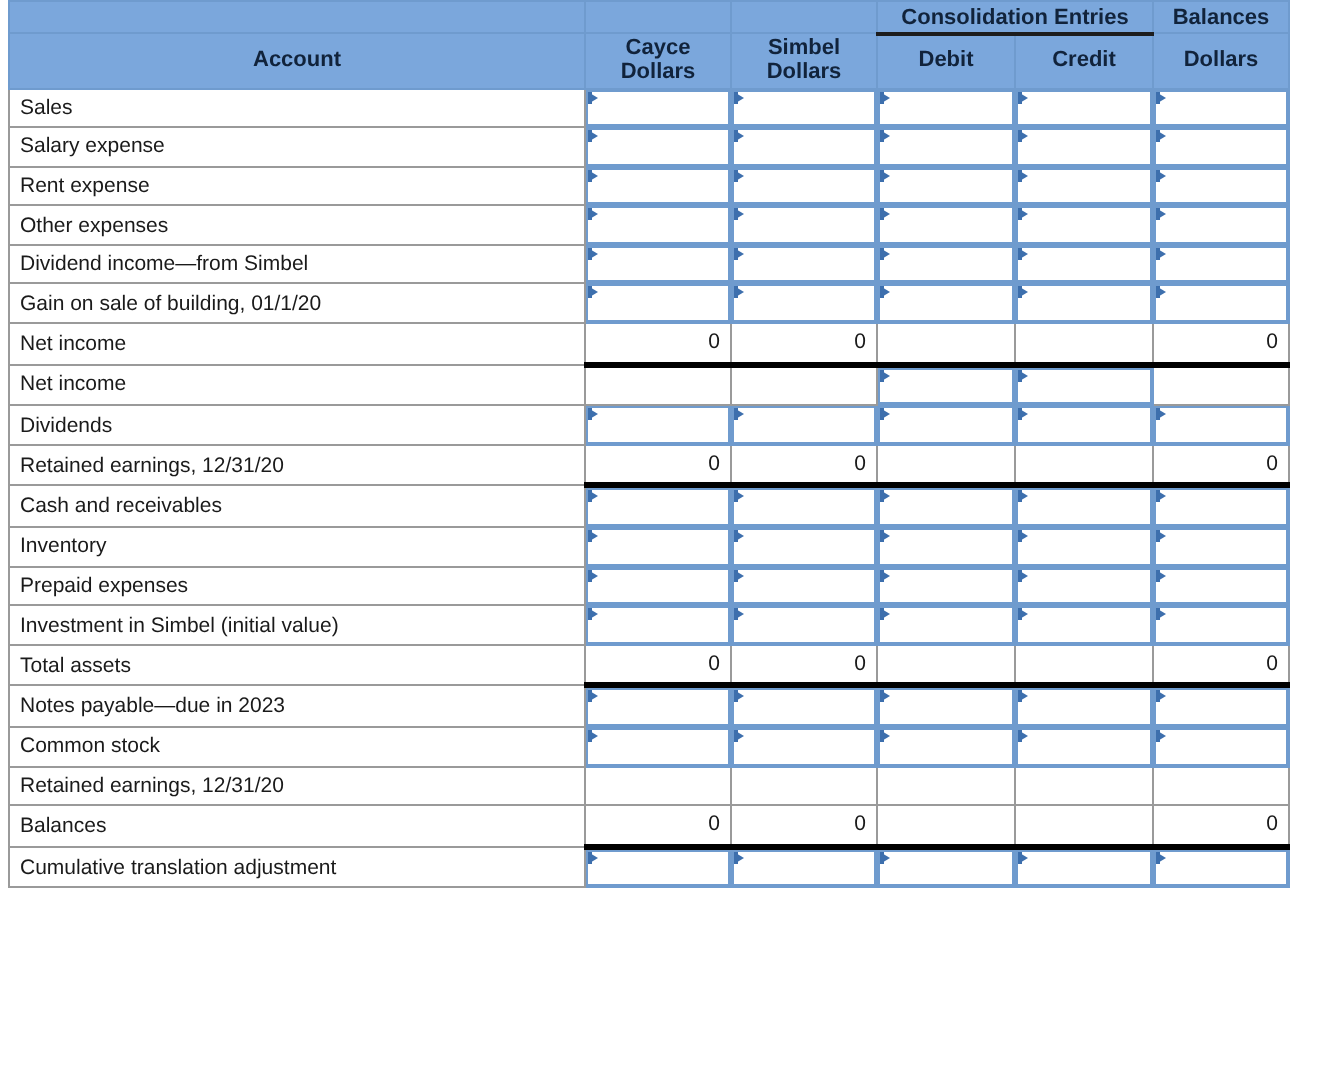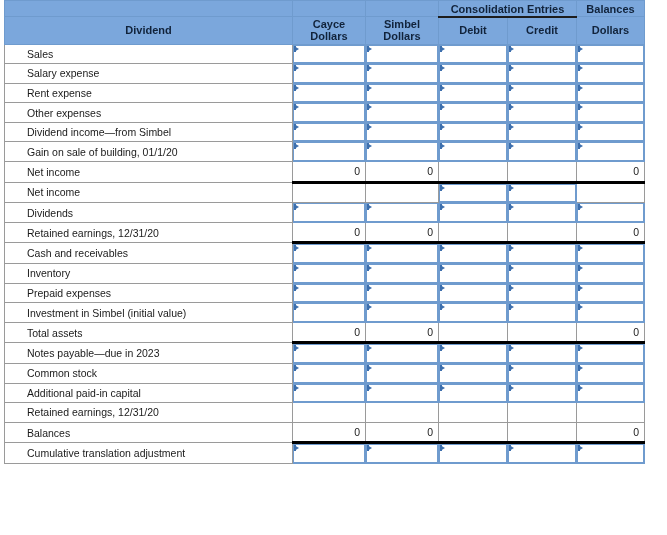--- a/index.html
+++ b/index.html
@@ -73,21 +73,21 @@
   
   tbody td {
     border: 1px solid #9a9a9a;
     height: 18.6px;
     padding: 0;
     font-size: 10.5px;
     background: #ffffff;
   }
   td.acct {
     text-align: left;
-    padding-left: 22px;
+    padding-left: 5px;
     color: #1a1a1a;
     white-space: nowrap;
     overflow: hidden;
   }
 
   
   td.inp {
     position: relative;
     border: 1px solid #6f9bce;
     box-shadow: inset 0 0 0 1px #6f9bce;
@@ -152,21 +152,21 @@
     </colgroup>
     <thead>
       <tr class="hdr-spanrow">
         <th class="hdr-blank"></th>
         <th class="hdr-blank"></th>
         <th class="hdr-blank"></th>
         <th class="hdr-group" colspan="2">Consolidation Entries</th>
         <th class="hdr-balances">Balances</th>
       </tr>
       <tr class="hdr-main">
-        <th class="hdr-account">Dividend</th>
+        <th class="hdr-account">Account</th>
         <th class="hdr-stack">
           <span>Cayce</span>
           <span>Dollars</span>
         </th>
         <th class="hdr-stack">
           <span>Simbel</span>
           <span>Dollars</span>
         </th>
         <th>Debit</th>
         <th>Credit</th>
@@ -304,28 +304,20 @@
         </tr>
         <tr>
           <td class="acct">Common stock</td>
           <td class="inp"></td>
           <td class="inp"></td>
           <td class="inp"></td>
           <td class="inp"></td>
           <td class="inp"></td>
         </tr>
         <tr>
-          <td class="acct">Additional paid-in capital</td>
-          <td class="inp"></td>
-          <td class="inp"></td>
-          <td class="inp"></td>
-          <td class="inp"></td>
-          <td class="inp"></td>
-        </tr>
-        <tr>
           <td class="acct">Retained earnings, 12/31/20</td>
           <td class="blank"></td>
           <td class="blank"></td>
           <td class="blank"></td>
           <td class="blank"></td>
           <td class="blank"></td>
         </tr>
         <tr class="total">
           <td class="acct">Balances</td>
           <td class="val">0</td>

